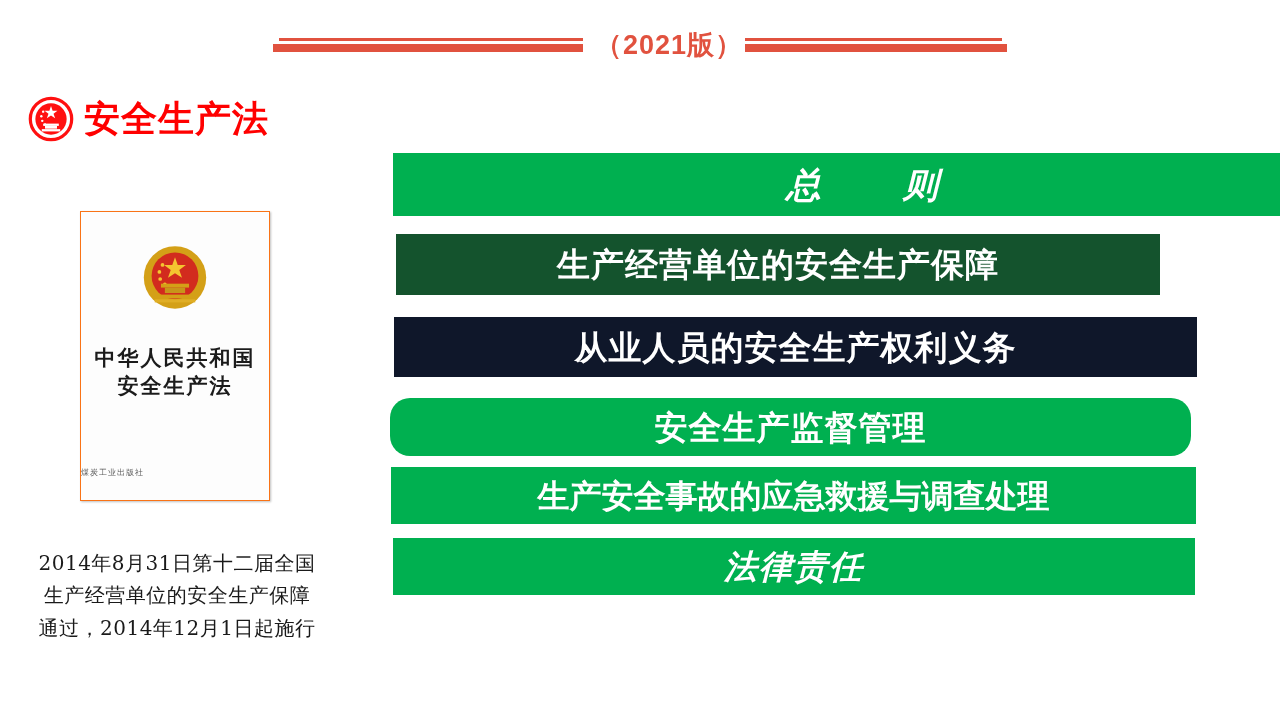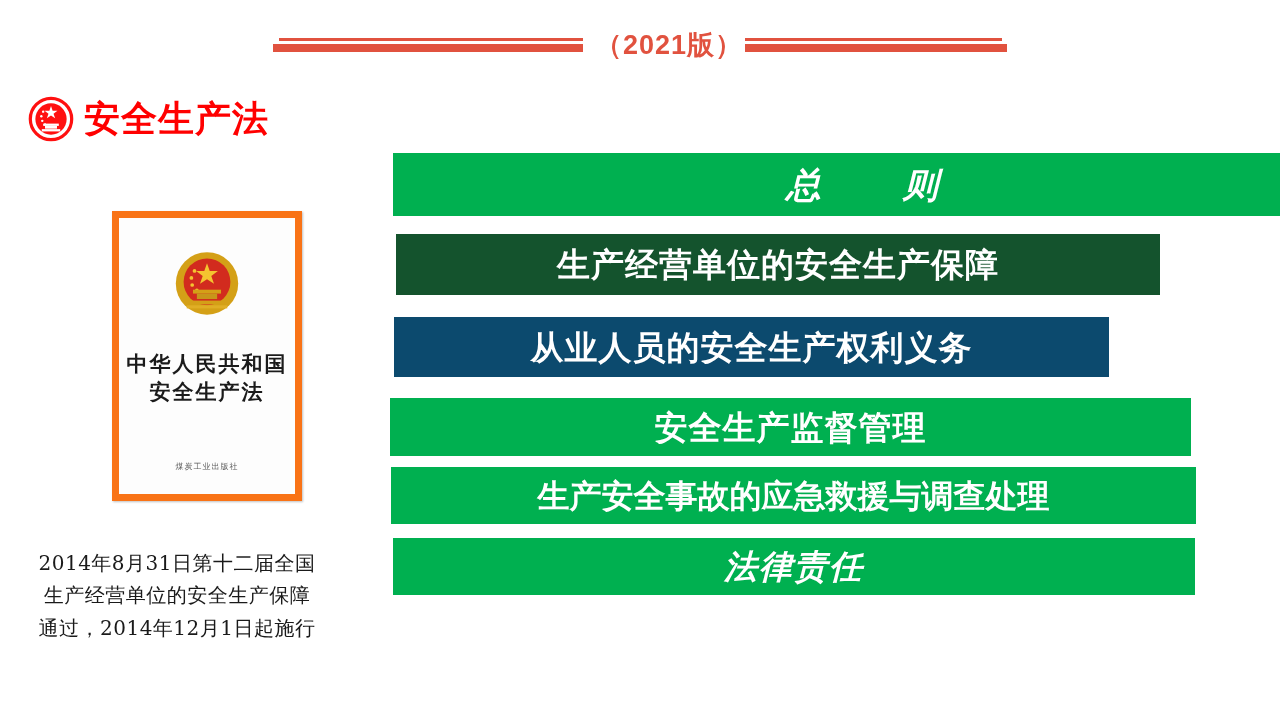--- a/index.html
+++ b/index.html
@@ -100,24 +100,23 @@
   }
 
   
   #book-cover {
     position: absolute;
     left: 80px;
     top: 123px;
     width: 190px;
     height: 290px;
     background: #fdfdfd;
-    border: 7px solid #f97316;
+    border: 1px solid #f97316;
     box-shadow: 1px 1px 2px rgba(0,0,0,0.25);
     box-sizing: border-box;
-    margin-left: 32px;
   }
   #book-emblem {
     position: absolute;
     left: 50%;
     top: 28px;
     transform: translateX(-50%);
     width: 80px;
     height: 78px;
   }
   #book-title {
@@ -131,21 +130,21 @@
     font-weight: bold;
     color: #1b1b1b;
     line-height: 1.35;
     letter-spacing: 2px;
   }
   #book-publisher {
     position: absolute;
     left: 0;
     bottom: 22px;
     width: 100%;
-    text-align: center;
+    text-align: left;
     font-family: Liberation Sans, sans-serif;
     font-size: 8px;
     color: #5c5c5c;
     letter-spacing: 1px;
   }
 
   #law-caption {
     position: absolute;
     left: 22px;
     top: 459px;
@@ -248,24 +247,24 @@
   </div>
 </div>
 
 <div id="chapter-list">
     <div class="chapter-bar" style="left: 393px; top: 153px; width: 942px; height: 63px; background: rgb(0, 176, 80); font-style: italic;">
       <span class="chapter-label" style="font-size: 35px; letter-spacing: 4px;">总　　则</span>
     </div>
     <div class="chapter-bar" style="left: 396px; top: 234px; width: 764px; height: 61px; background: #14532d;">
       <span class="chapter-label" style="font-size: 33px; letter-spacing: 1px;">生产经营单位的安全生产保障</span>
     </div>
-    <div class="chapter-bar" style="left: 394px; top: 317px; width: 715px; height: 60px; background: #0c4a6e;">
+    <div class="chapter-bar" style="left: 394px; top: 317px; width: 803px; height: 60px; background: #0f172a;">
       <span class="chapter-label" style="font-size: 33px; letter-spacing: 1px;">从业人员的安全生产权利义务</span>
     </div>
-    <div class="chapter-bar" style="left: 390px; top: 398px; width: 801px; height: 58px; background: rgb(0, 176, 80);">
+    <div class="chapter-bar" style="left: 390px; top: 398px; width: 801px; height: 58px; background: rgb(0, 176, 80); border-radius: 20px;">
       <span class="chapter-label" style="font-size: 33px; letter-spacing: 1px;">安全生产监督管理</span>
     </div>
     <div class="chapter-bar" style="left: 391px; top: 467px; width: 805px; height: 57px; background: rgb(0, 176, 80);">
       <span class="chapter-label" style="font-size: 32px; letter-spacing: 0px;">生产安全事故的应急救援与调查处理</span>
     </div>
     <div class="chapter-bar" style="left: 393px; top: 538px; width: 802px; height: 57px; background: rgb(0, 176, 80);">
       <span class="chapter-label" style="font-size: 33px; letter-spacing: 2px; font-style: italic;">法律责任</span>
     </div>
   </div>
 

